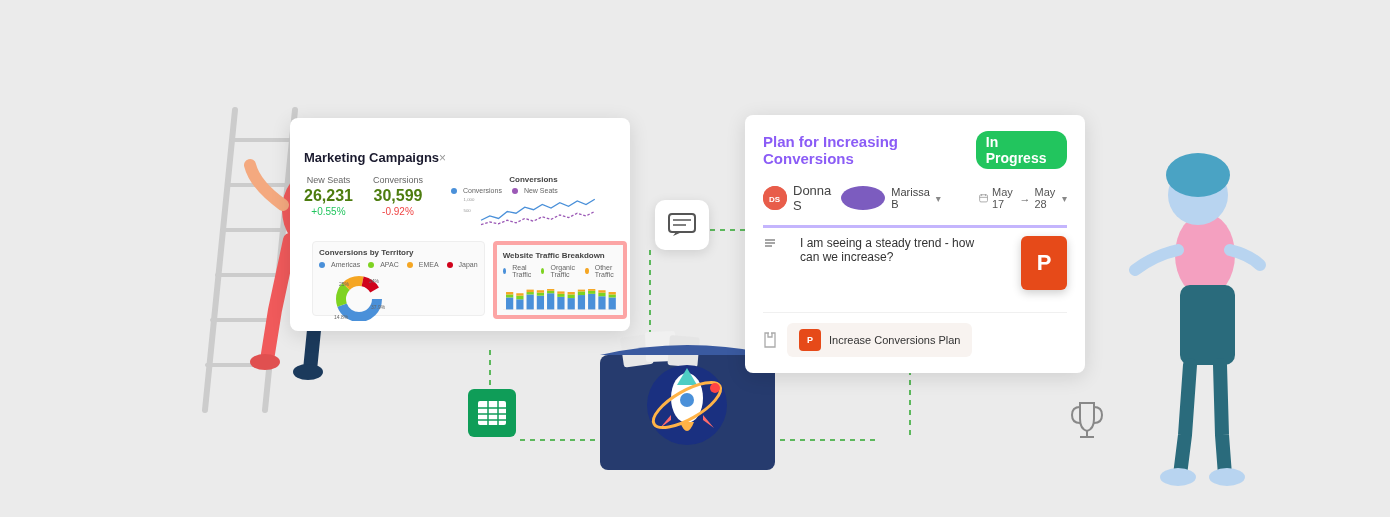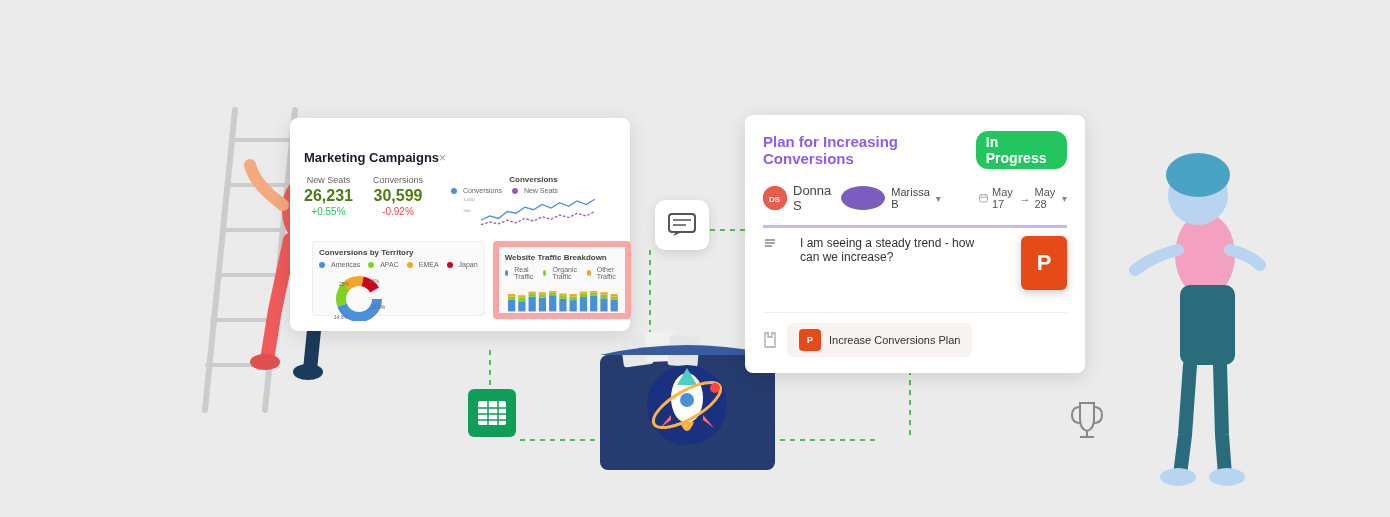--- a/index.html
+++ b/index.html
@@ -111,21 +111,21 @@
     .donut-chart-area .chart-label {
       font-size: 8px;
       color: #444;
       font-weight: 600;
       margin-bottom: 4px;
     }
 
     .bar-chart-area {
       flex: 1;
       background: #fafafa;
-      border: 6px solid #fca5a5;
+      border: 4px solid #fca5a5;
       border-radius: 4px;
       padding: 6px;
       height: 78px;
     }
 
     .bar-chart-area .chart-label {
       font-size: 8px;
       color: #444;
       font-weight: 600;
       margin-bottom: 4px;

